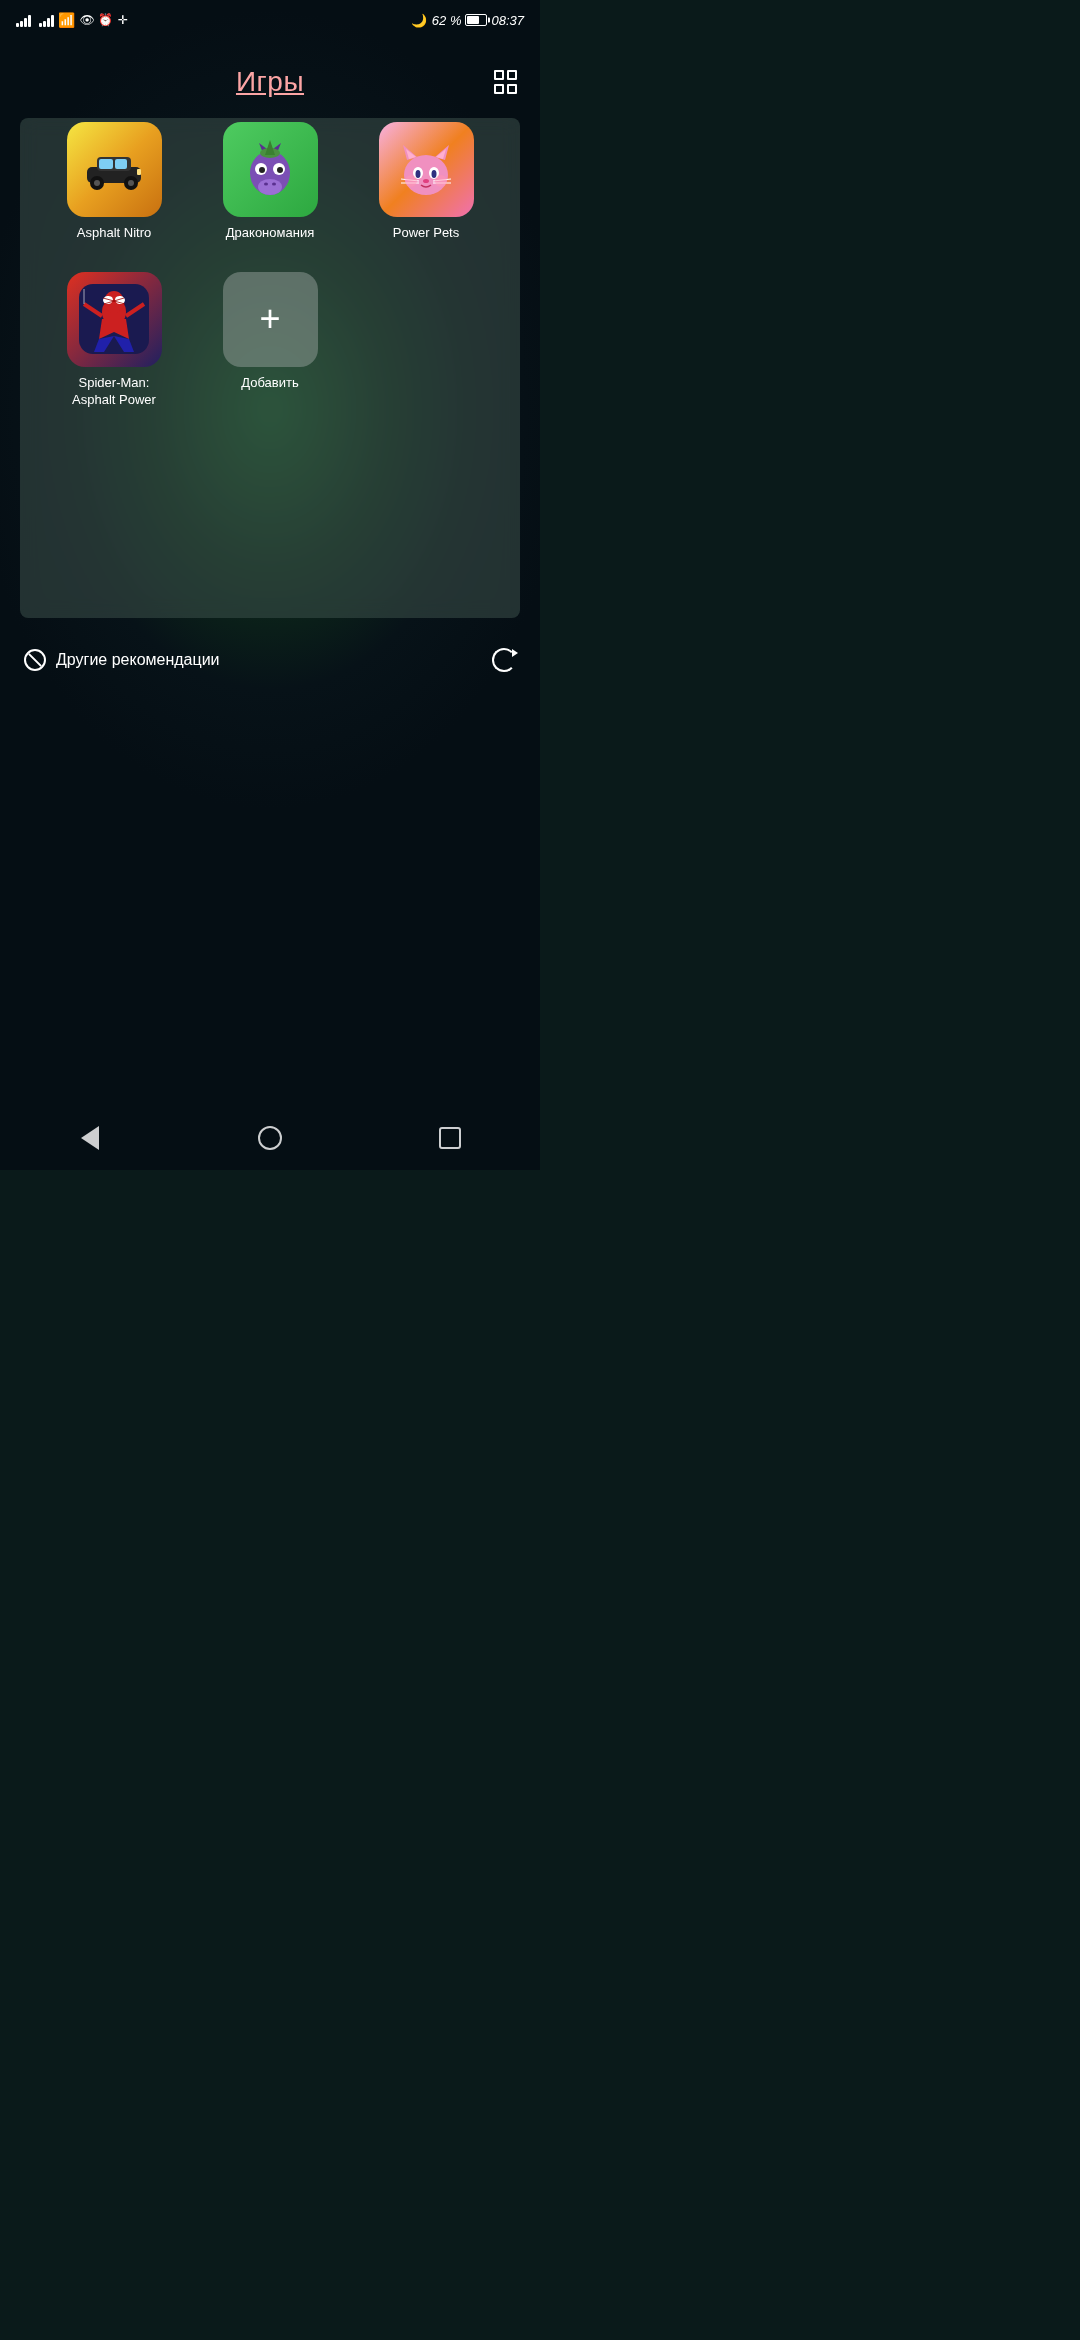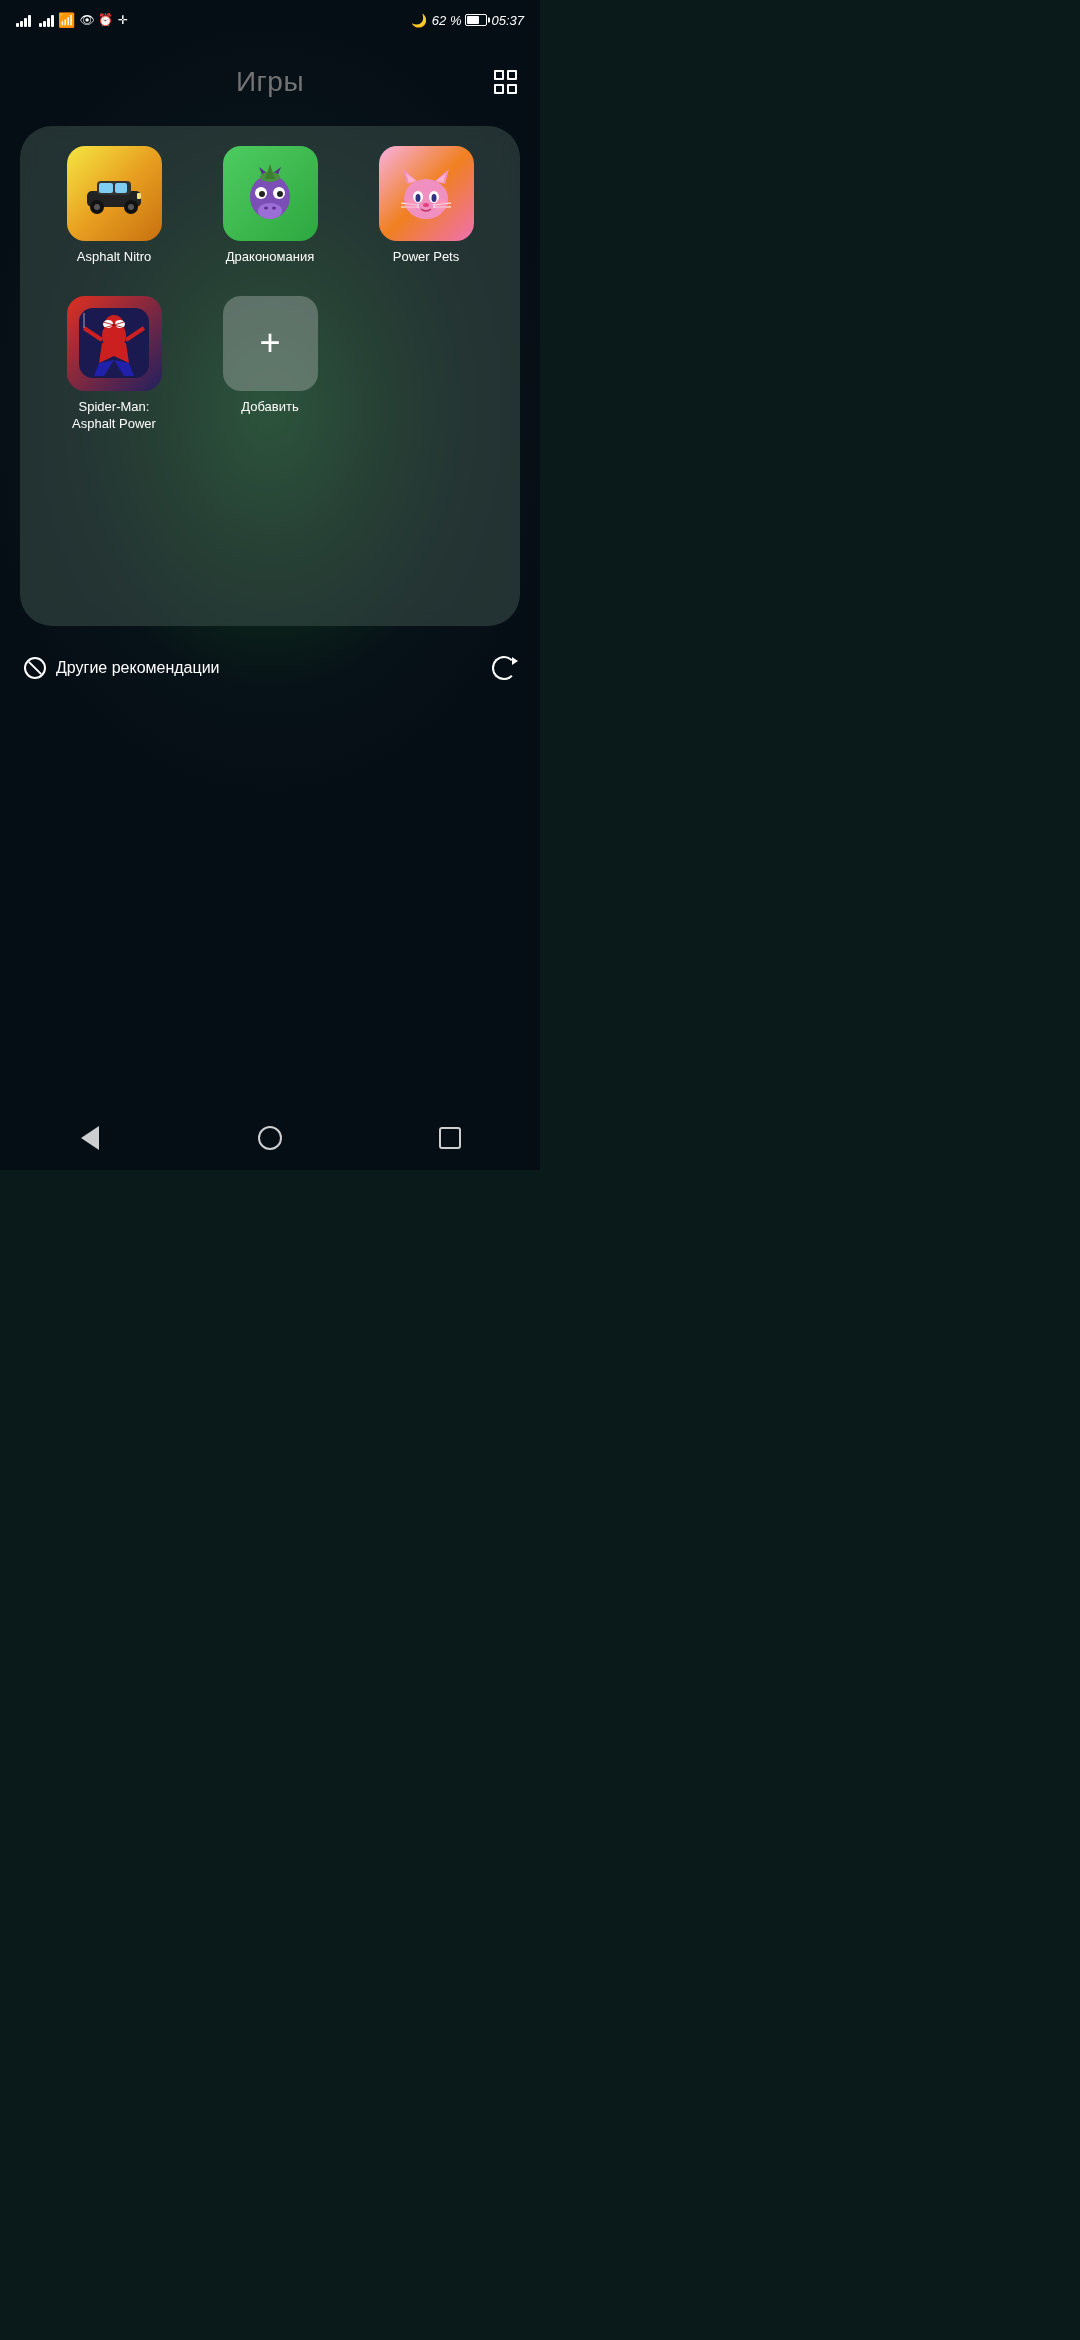--- a/index.html
+++ b/index.html
@@ -120,24 +120,25 @@
     .header {
       width: 100%;
       display: flex;
       align-items: center;
       justify-content: center;
       padding: 30px 0 20px 0;
       position: relative;
     }
 
     .header-title {
-      color: #737373;
+      color: #fca5a5;
       font-size: 28px;
       font-weight: 400;
       letter-spacing: 0.5px;
+      text-decoration: underline;
     }
 
     .grid-icon-btn {
       position: absolute;
       right: 0;
       top: 50%;
       transform: translateY(-50%);
       display: flex;
       flex-wrap: wrap;
       width: 28px;
@@ -152,25 +153,24 @@
       width: 10px;
       height: 10px;
       border: 2px solid #fff;
       border-radius: 1px;
     }
 
     
     .apps-panel {
       width: 100%;
       background: rgba(60, 80, 75, 0.55);
-      border-radius: 32px;
-      padding: 20px 16px;
+      border-radius: 8px;
+      padding: 4px 16px;
       backdrop-filter: blur(10px);
       min-height: 500px;
-      margin-top: 8px;
     }
 
     .apps-grid {
       display: grid;
       grid-template-columns: repeat(3, 1fr);
       gap: 10px 0;
       row-gap: 30px;
     }
 
     .app-item {
@@ -391,21 +391,21 @@
     <span class="status-icon">✛</span>
   </div>
   <div class="status-right">
     <span class="moon-icon">🌙</span>
     <span class="status-text">62 %</span>
     <div class="battery-container">
       <div class="battery-icon">
         <div class="battery-fill"></div>
       </div>
     </div>
-    <span class="status-text">05:37</span>
+    <span class="status-text">08:37</span>
   </div>
 </div>
 
 <div class="page">
 
   <div class="header">
     <span class="header-title">Игры</span>
     <div class="grid-icon-btn">
       <div class="grid-dot"></div>
       <div class="grid-dot"></div>

